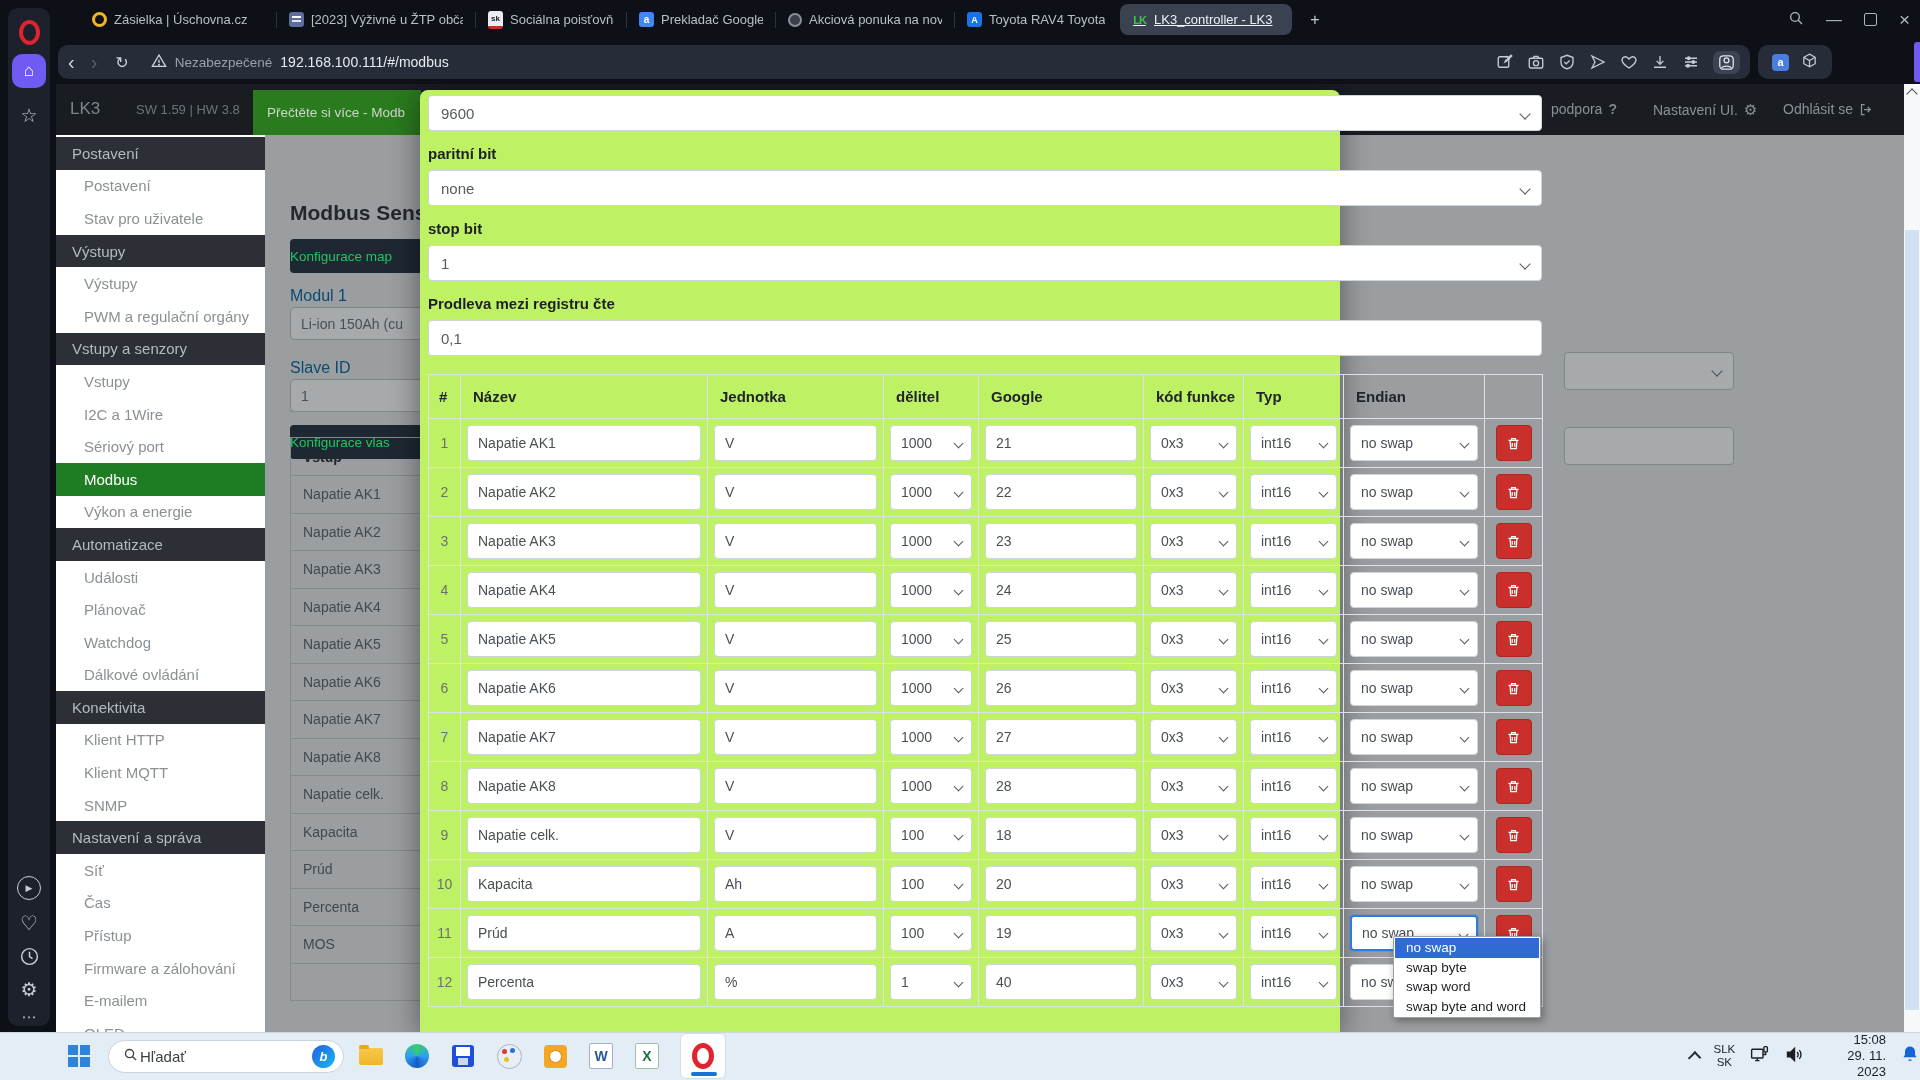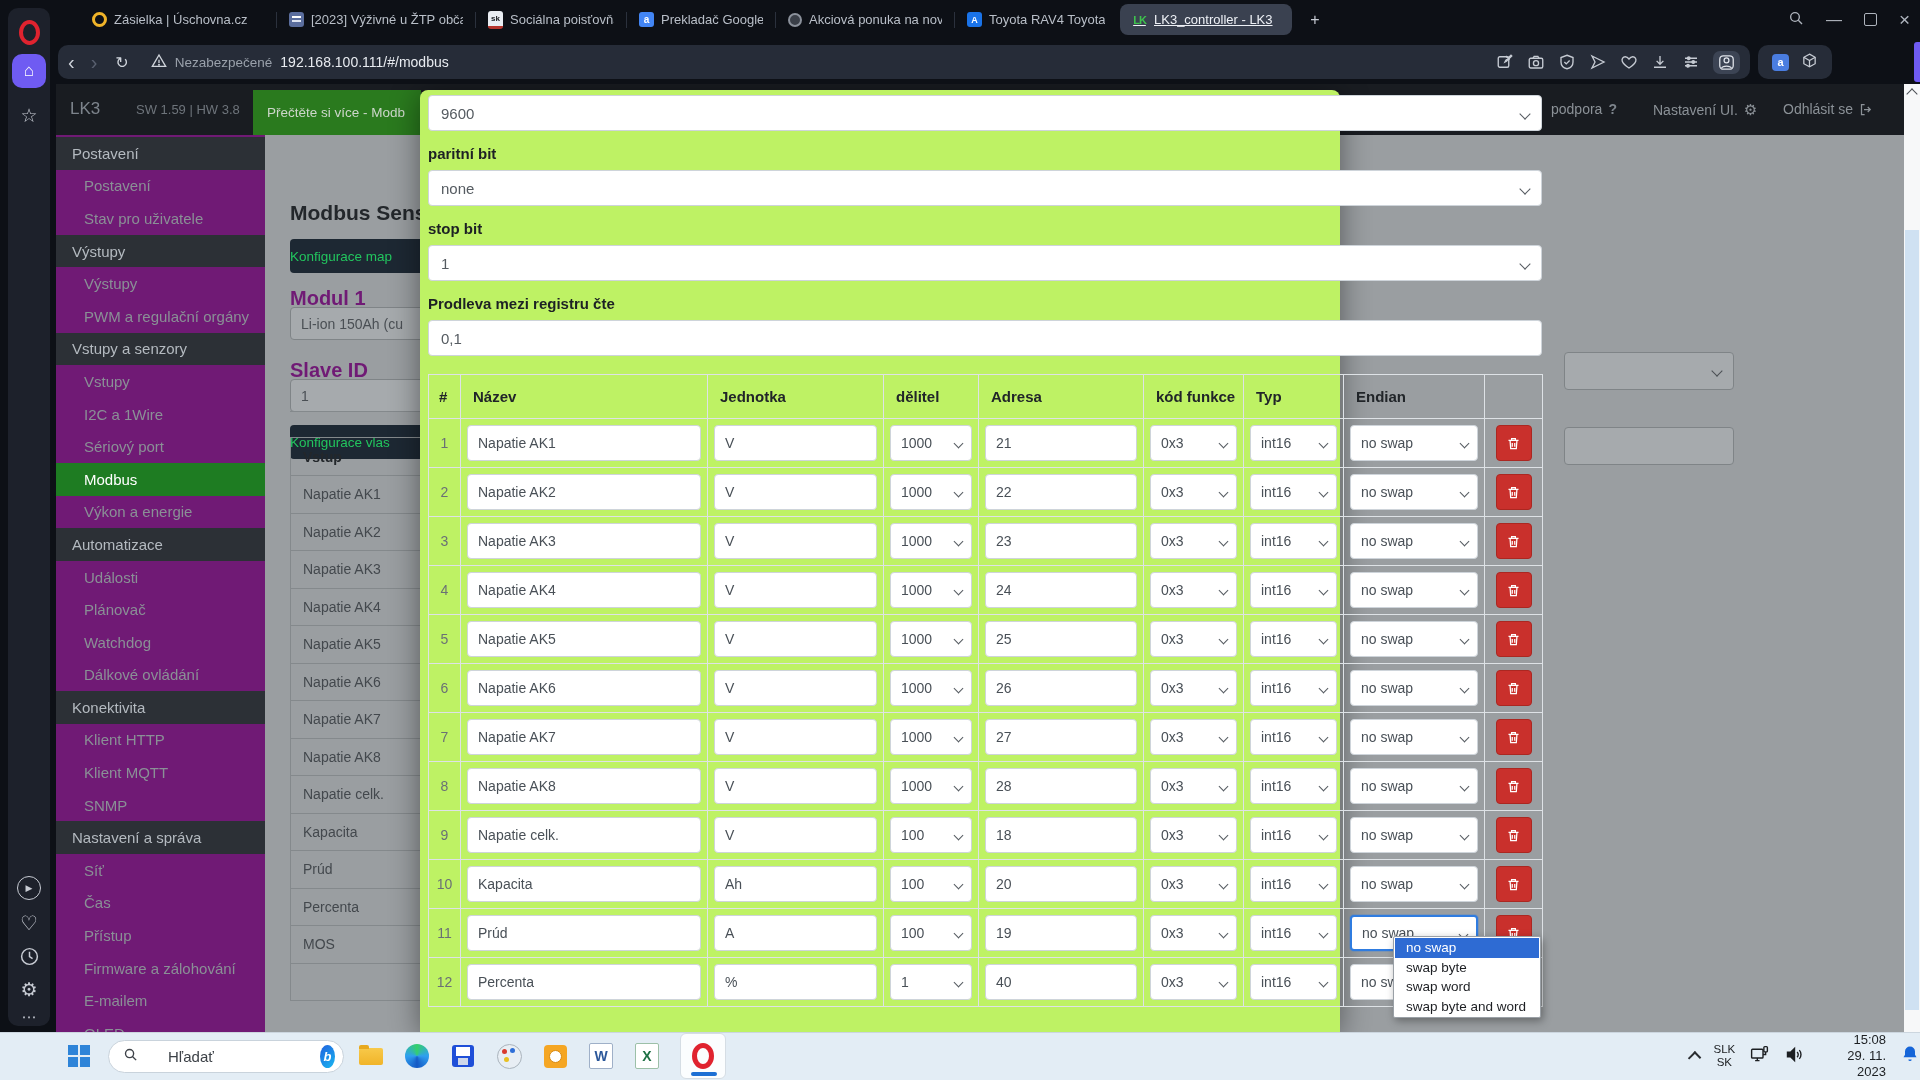--- a/index.html
+++ b/index.html
@@ -54,32 +54,32 @@
        align-items:center;justify-content:center;font-size:9px}
   
   #viewport{left:56px;top:84px;width:1848px;height:948px;background:#9a9ea1;overflow:hidden}
   #app-topbar{left:0;top:0;width:1848px;height:51px;background:#191c21;color:#868c93}
   #app-topbar .brand{position:absolute;left:14px;top:15px;font-size:17px;color:#7d848c}
   #app-topbar .ver{position:absolute;left:80px;top:18px;font-size:13px;color:#6e747b}
   #promo-btn{position:absolute;left:197px;top:6px;width:168px;height:45px;background:#2a7a1e;
        color:#cdd7cb;font-size:13.5px;display:flex;align-items:center;padding-left:14px;box-sizing:border-box}
   .topbar-right{position:absolute;top:17px;font-size:14px;color:#8b9197;display:flex;gap:6px;align-items:center}
   
-  #app-sidebar{left:0;top:51px;width:218px;height:897px;background:#701a75;padding-top:2px;box-sizing:border-box}
+  #app-sidebar{left:0;top:51px;width:218px;height:897px;background:#ffffff;padding-top:2px;box-sizing:border-box}
   .sb{height:32.6px;display:flex;align-items:center;font-size:15px;box-sizing:border-box}
   .sb.header{background:#2c3036;color:#b4bac0;padding-left:16px}
   .sb.item{color:#8a9096;padding-left:28px}
   .sb.item.active{background:#1e7c22;color:#fff}
   
   #content{left:209px;top:51px;width:1639px;height:897px;background:#9a9ea1;color:#30353a}
   #bg-left{position:absolute;left:0;top:0;width:211px;height:897px;overflow:hidden}
   .bg-h1{position:absolute;left:25px;top:66px;font-size:21px;font-weight:bold;color:#23272b;white-space:nowrap}
   .bg-btn{position:absolute;left:25px;width:190px;height:34px;background:#1d2833;color:#22c55e;
        font-size:13.5px;display:flex;align-items:center;box-sizing:border-box;border-radius:4px;white-space:nowrap}
-  .bg-lbl{position:absolute;left:25px;font-size:20px;font-weight:bold;color:#701a75}
+  .bg-lbl{position:absolute;left:25px;font-size:16px;font-weight:normal;color:#0c4a6e}
   .bg-field{position:absolute;left:25px;width:190px;height:33px;background:#a6aaad;border:1px solid #7f8487;
        border-radius:4px;font-size:14px;color:#4a4f54;display:flex;align-items:center;padding-left:10px;box-sizing:border-box;white-space:nowrap}
   .bg-hr{position:absolute;left:25px;width:190px;height:1px;background:#84898c}
   #bg-table{position:absolute;left:25px;top:302px;width:186px;border-top:1px solid #84898c;border-left:1px solid #84898c}
   .bg-row{height:37.5px;border-bottom:1px solid #84898c;display:flex;align-items:center;
        padding-left:12px;font-size:14px;color:#43484d;box-sizing:border-box}
   .bg-row.head{font-weight:bold;color:#23272b;height:38px}
   .bg-rfield{position:absolute;left:1299px;width:168px;height:36px;background:#a6aaad;border:1px solid #7f8487;border-radius:4px}
   .chev{width:7px;height:7px;border-right:1.8px solid #555b61;border-bottom:1.8px solid #555b61;
        transform:rotate(45deg);display:inline-block}
@@ -116,21 +116,21 @@
        border-top:1.8px solid #4a4f55;transform:rotate(45deg)}
   #scroll .thumb{position:absolute;left:1px;top:146px;width:14px;height:780px;background:#cfe1f2}
   
   #taskbar{left:0;top:1032px;width:1920px;height:48px;background:#e3edf5;border-top:1px solid #ccd6df;
        color:#1c1f22}
   .win-grid{position:absolute;left:68px;top:1045px;width:22px;height:22px;display:grid;
        grid-template-columns:10px 10px;grid-template-rows:10px 10px;gap:2px}
   .win-grid div{background:#2e84d8}
   #search-pill{left:108px;top:1040px;width:236px;height:33px;background:#fff;border:1px solid #c9d3dc;
        border-radius:17px;display:flex;align-items:center;padding:0 8px 0 14px;box-sizing:border-box}
-  #search-pill input{border:none;outline:none;font-size:15px;color:#3c4147;width:150px;margin-left:28px;
+  #search-pill input{border:none;outline:none;font-size:15px;color:#3c4147;width:150px;margin-left:0;
        font-family:"Liberation Sans",sans-serif;background:transparent}
   #search-pill input::placeholder{color:#3c4147;opacity:1}
   .bing{margin-left:auto;width:23px;height:23px;border-radius:50%;
        background:linear-gradient(135deg,#2060df,#19b8f0);color:#fff;font-size:13px;font-weight:bold;
        display:flex;align-items:center;justify-content:center;font-style:italic}
   .tb-icons{position:absolute;left:358px;top:1032px;height:48px;display:flex;align-items:center;gap:20px}
   .tb-ic{width:26px;height:26px;display:flex;align-items:center;justify-content:center;position:relative}
   .ic-folder{width:24px;height:17px;background:linear-gradient(#f8c94a,#f0b429);border-radius:2px;position:relative}
   .ic-folder:before{content:"";position:absolute;left:0;top:-3px;width:10px;height:4px;background:#e8a91f;border-radius:2px 2px 0 0}
   .ic-edge{width:24px;height:24px;border-radius:50%;background:conic-gradient(#35d06a,#2f9ff0,#1559c4,#2f9ff0,#35d06a)}
@@ -427,21 +427,21 @@
           <col style="width:100px">
           <col style="width:141px">
           <col style="width:58px">
       </colgroup>
       <tbody>
       <tr class="h" id="m-cols">
             <th style="padding-left: 10px;">#</th>
             <th>Název</th>
             <th>Jednotka</th>
             <th>dělitel</th>
-            <th>Adresa</th>
+            <th>Google</th>
             <th>kód funkce</th>
             <th>Typ</th>
             <th>Endian</th>
             <th></th>
           </tr>
       </tbody>
         <tbody id="m-rows">
           <tr>
             <td class="numc">1</td>
             <td>

